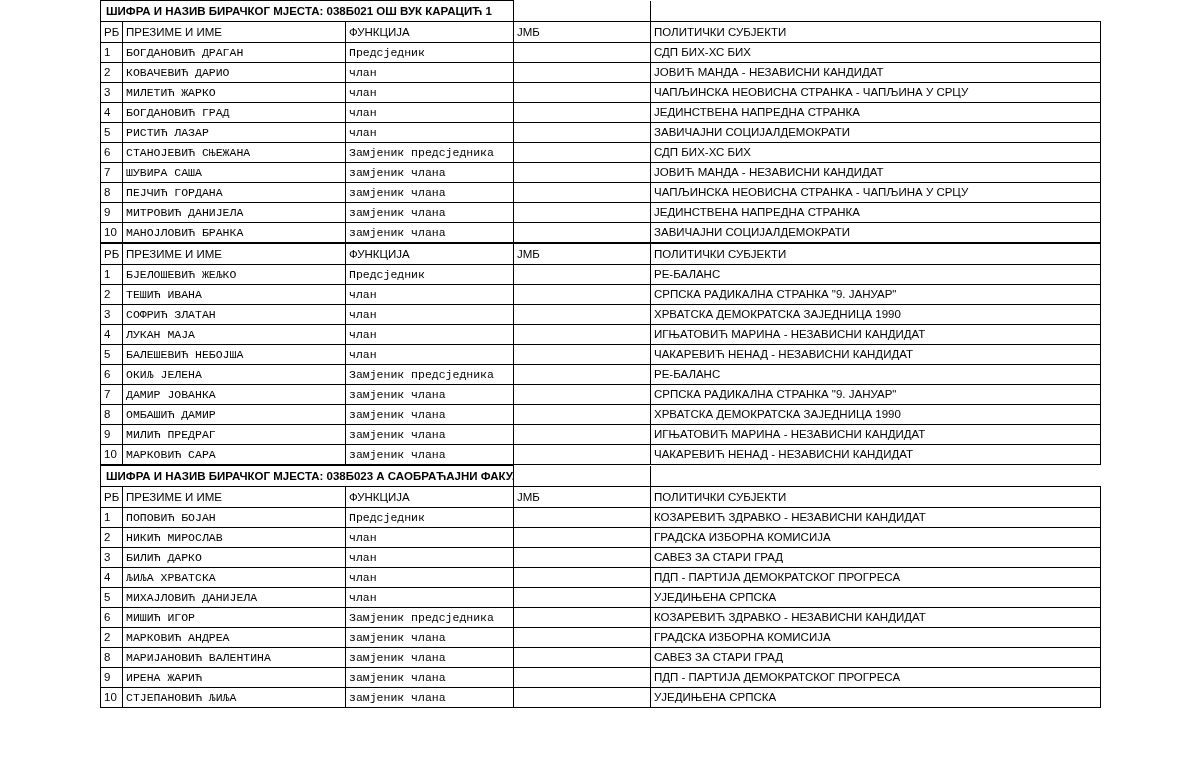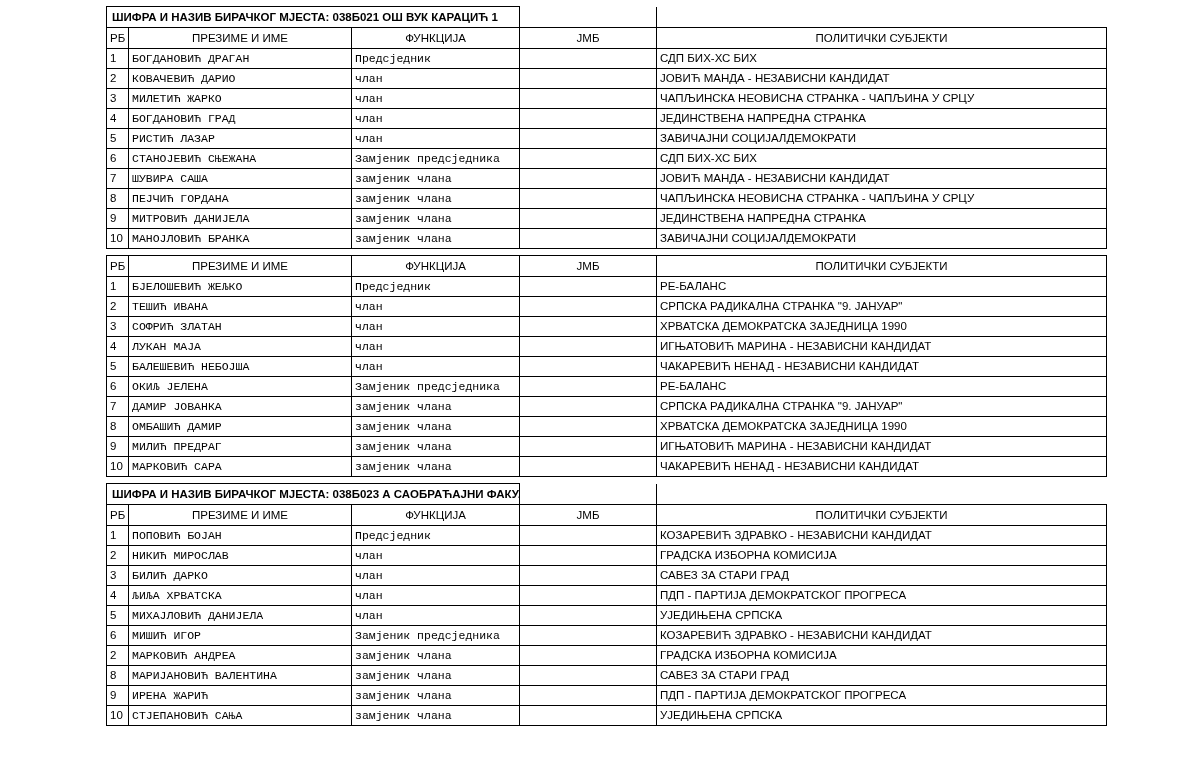--- a/index.html
+++ b/index.html
@@ -23,21 +23,21 @@
   .sheet {
     position: absolute;
     left: 100px;
     top: 0px;
     width: 1000px;
   }
   table.pollstation {
     border-collapse: collapse;
     table-layout: fixed;
     width: 1000px;
-    margin: 6px;
+    margin: 0;
     padding: 0;
   }
   table.pollstation td, table.pollstation th {
     border: 1px solid #000000;
     padding: 0 3px;
     margin: 0;
     font-size: 11.5px;
     line-height: 19px;
     height: 19px;
     vertical-align: middle;
@@ -58,21 +58,20 @@
   }
   tr.section-title-row td.blank-cell {
     border: none;
     background: #ffffff;
   }
   tr.section-title-row td.blank-cell.has-right {
     border-right: 1px solid #000000;
   }
   
   tr.col-header-row td {
-    text-align: center;
     font-weight: normal;
     height: 20px;
     line-height: 20px;
   }
   
   col.c-rb    { width: 22px; }
   col.c-name  { width: 223px; }
   col.c-func  { width: 168px; }
   col.c-jmb   { width: 137px; }
   col.c-party { width: 450px; }
@@ -470,21 +469,21 @@
             </tr>
             <tr>
               <td class="cell-rb">9</td>
               <td class="cell-name">ИРЕНА ЖАРИЋ</td>
               <td class="cell-func">замјеник члана</td>
               <td class="cell-jmb"></td>
               <td class="cell-party">ПДП - ПАРТИЈА ДЕМОКРАТСКОГ ПРОГРЕСА</td>
             </tr>
             <tr>
               <td class="cell-rb">10</td>
-              <td class="cell-name">СТЈЕПАНОВИЋ САЊА</td>
+              <td class="cell-name">СТЈЕПАНОВИЋ ЉИЉА</td>
               <td class="cell-func">замјеник члана</td>
               <td class="cell-jmb">
                 <div class="jmb-redacted">
                   <span>0607989125020</span>
                 </div>
               </td>
               <td class="cell-party">УЈЕДИЊЕНА СРПСКА</td>
             </tr>
           </tbody>
         </table>

